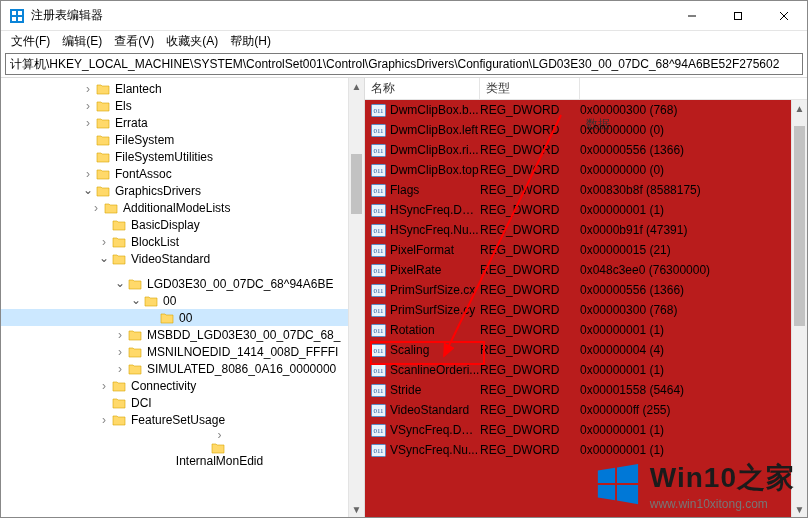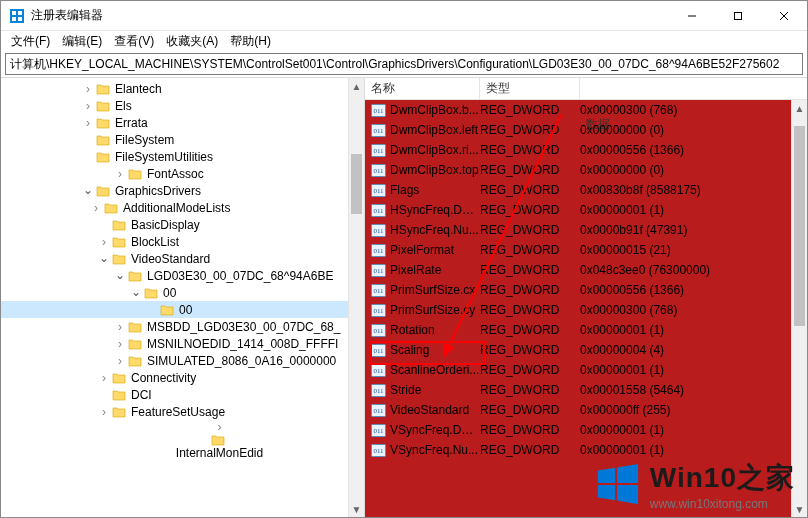--- a/index.html
+++ b/index.html
@@ -274,21 +274,21 @@
           </div>
           <div class="tree-row" style="padding-left: 80px;">
             <span class="twisty none"></span>
             <span class="foldericon">
               <svg class="folder-svg" viewBox="0 0 14 12">
                 <path d="M1 2h4l1 1h7v8H1z" fill="#ffd96a" stroke="#d9a400" stroke-width="0.6"></path>
               </svg>
             </span>
             <span class="tree-label">FileSystemUtilities</span>
           </div>
-          <div class="tree-row" style="padding-left: 112px;">
+          <div class="tree-row" style="padding-left: 80px;">
             <span class="twisty closed"></span>
             <span class="foldericon">
               <svg class="folder-svg" viewBox="0 0 14 12">
                 <path d="M1 2h4l1 1h7v8H1z" fill="#ffd96a" stroke="#d9a400" stroke-width="0.6"></path>
               </svg>
             </span>
             <span class="tree-label">FontAssoc</span>
           </div>
           <div class="tree-row" style="padding-left: 80px;">
             <span class="twisty open"></span>
@@ -328,21 +328,21 @@
           </div>
           <div class="tree-row" style="padding-left: 96px;">
             <span class="twisty open"></span>
             <span class="foldericon">
               <svg class="folder-svg" viewBox="0 0 14 12">
                 <path d="M1 2h4l1 1h7v8H1z" fill="#ffd96a" stroke="#d9a400" stroke-width="0.6"></path>
               </svg>
             </span>
             <span class="tree-label">VideoStandard</span>
           </div>
-          <div class="tree-row" style="padding-left: 112px;">
+          <div class="tree-row" style="padding-left: 112px; margin-top: 8px;">
             <span class="twisty open"></span>
             <span class="foldericon">
               <svg class="folder-svg" viewBox="0 0 14 12">
                 <path d="M1 2h4l1 1h7v8H1z" fill="#ffd96a" stroke="#d9a400" stroke-width="0.6"></path>
               </svg>
             </span>
             <span class="tree-label">LGD03E30_00_07DC_68^94A6BE</span>
           </div>
           <div class="tree-row" style="padding-left: 128px;">
             <span class="twisty open"></span>

